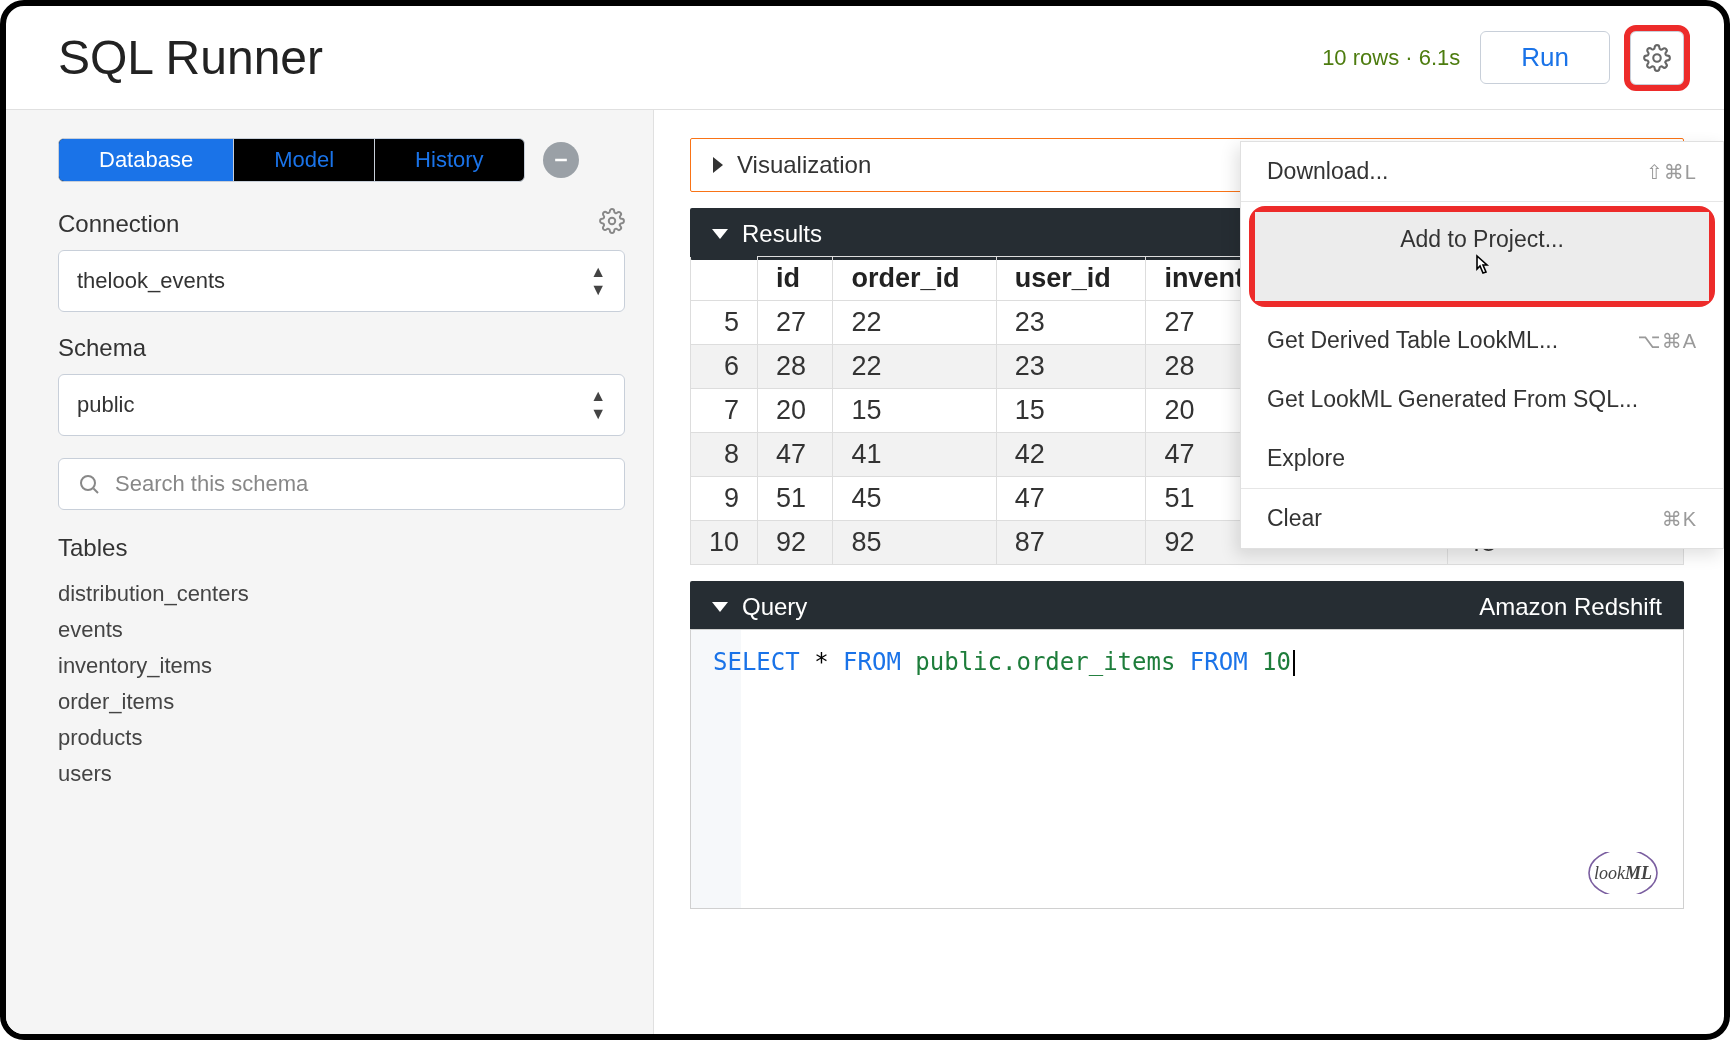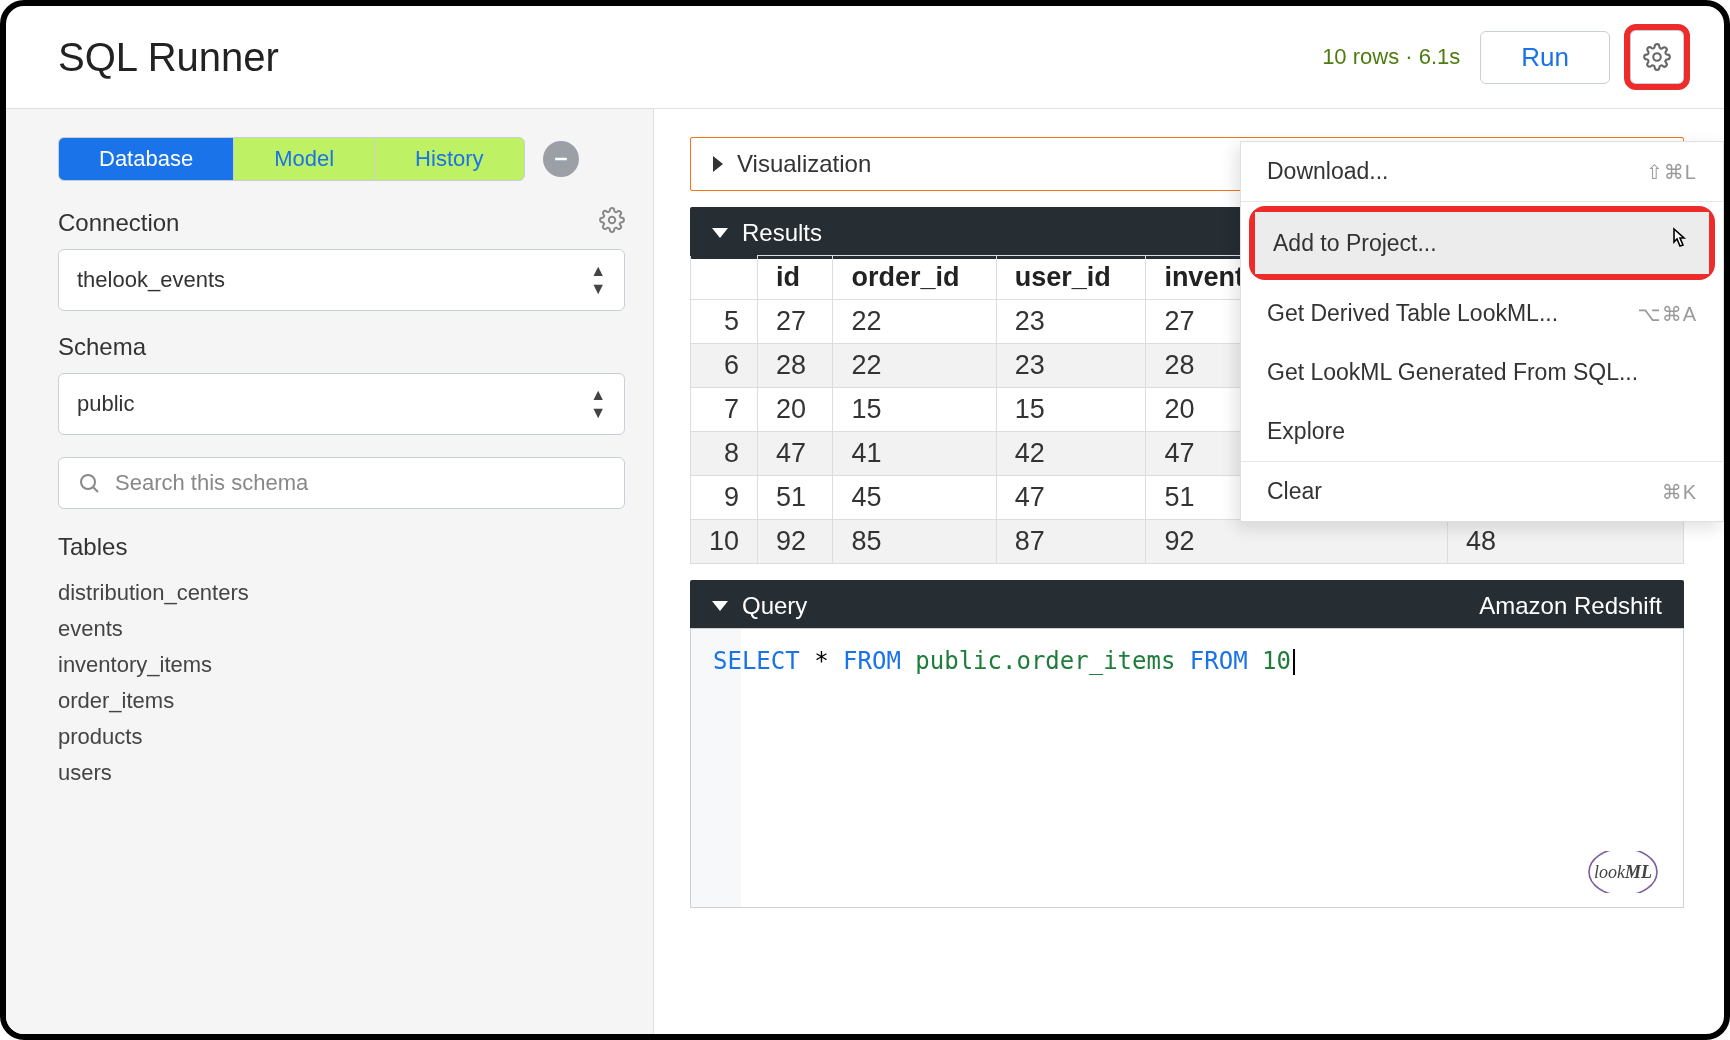--- a/index.html
+++ b/index.html
@@ -11,42 +11,42 @@
     border-radius: 24px;
     overflow: hidden;
     position: relative;
   }
   .shell { width: 100%; height: 100%; display: flex; flex-direction: column; }
   .header {
     display: flex; align-items: center; justify-content: space-between;
     padding: 24px 40px 24px 52px;
     border-bottom: 1px solid #e0e0e0;
   }
-  .title { font-size: 40px; font-weight: 400; color: #222; }
+  .title { font-size: 48px; font-weight: 400; color: #222; }
   .header-right { display: flex; align-items: center; gap: 20px; }
   .status { font-size: 22px; color: #4d7c0f; }
   .run-btn {
     border: 1.5px solid #c8cfd9; background: #fff; color: #1a73e8;
     font-size: 26px; padding: 10px 40px; border-radius: 6px; cursor: pointer;
   }
   .gear-btn {
     width: 54px; height: 54px; display: flex; align-items: center; justify-content: center;
     border: 1.5px solid #c8cfd9; border-radius: 6px; background: #fff; cursor: pointer;
     color: #666;
   }
   .highlight-box { outline: 6px solid #ed2b2a; border-radius: 6px; }
 
   .body { flex: 1; display: flex; overflow: hidden; }
   .sidebar {
     width: 648px; background: #f5f5f5; border-right: 1px solid #e0e0e0;
     padding: 28px 28px 28px 52px;
   }
   .seg-row { display: flex; align-items: center; gap: 18px; margin-bottom: 26px; }
   .seg {
-    display: flex; border: 1.5px solid #c8cfd9; border-radius: 6px; overflow: hidden; background: #bef264;
+    display: flex; border: 1.5px solid #c8cfd9; border-radius: 6px; overflow: hidden; background: #000000;
   }
   .seg-item {
     padding: 8px 40px; font-size: 22px; color: #1a73e8; cursor: pointer;
     border-right: 1.5px solid #c8cfd9;
   }
   .seg-item:last-child { border-right: none; }
   .seg-item.active { background: #1a73e8; color: #fff; }
   .collapse-btn {
     width: 36px; height: 36px; border-radius: 50%; background: #9aa0a6; color: #fff;
     display: flex; align-items: center; justify-content: center; cursor: pointer;
@@ -108,21 +108,21 @@
     display: flex; align-items: center; justify-content: space-between;
     padding: 16px 26px; font-size: 23px; color: #333; cursor: pointer;
   }
   .dropdown-item:hover, .dropdown-item.hover { background: #ececec; }
   .kbd { color: #9a9a9a; font-size: 20px; letter-spacing: 1px; }
   .dd-sep { border-top: 1px solid #e6e6e6; margin: 0; }
   .highlight-wrap { 
     margin: 4px 8px; padding: 0;
     border: 6px solid #ed2b2a; border-radius: 16px;
   }
-  .highlight-wrap .dropdown-item { padding: 14px 18px; }
+  .highlight-wrap .dropdown-item { padding: 14px 18px; flex-direction: column; }
   .pointer-cursor { font-size: 22px; }
 </style>
 </head>
 <body>
 
 <div class="shell">
   <div class="header">
     <div class="title">SQL Runner</div>
     <div class="header-right">
       <span class="status">10 rows · 6.1s</span>

